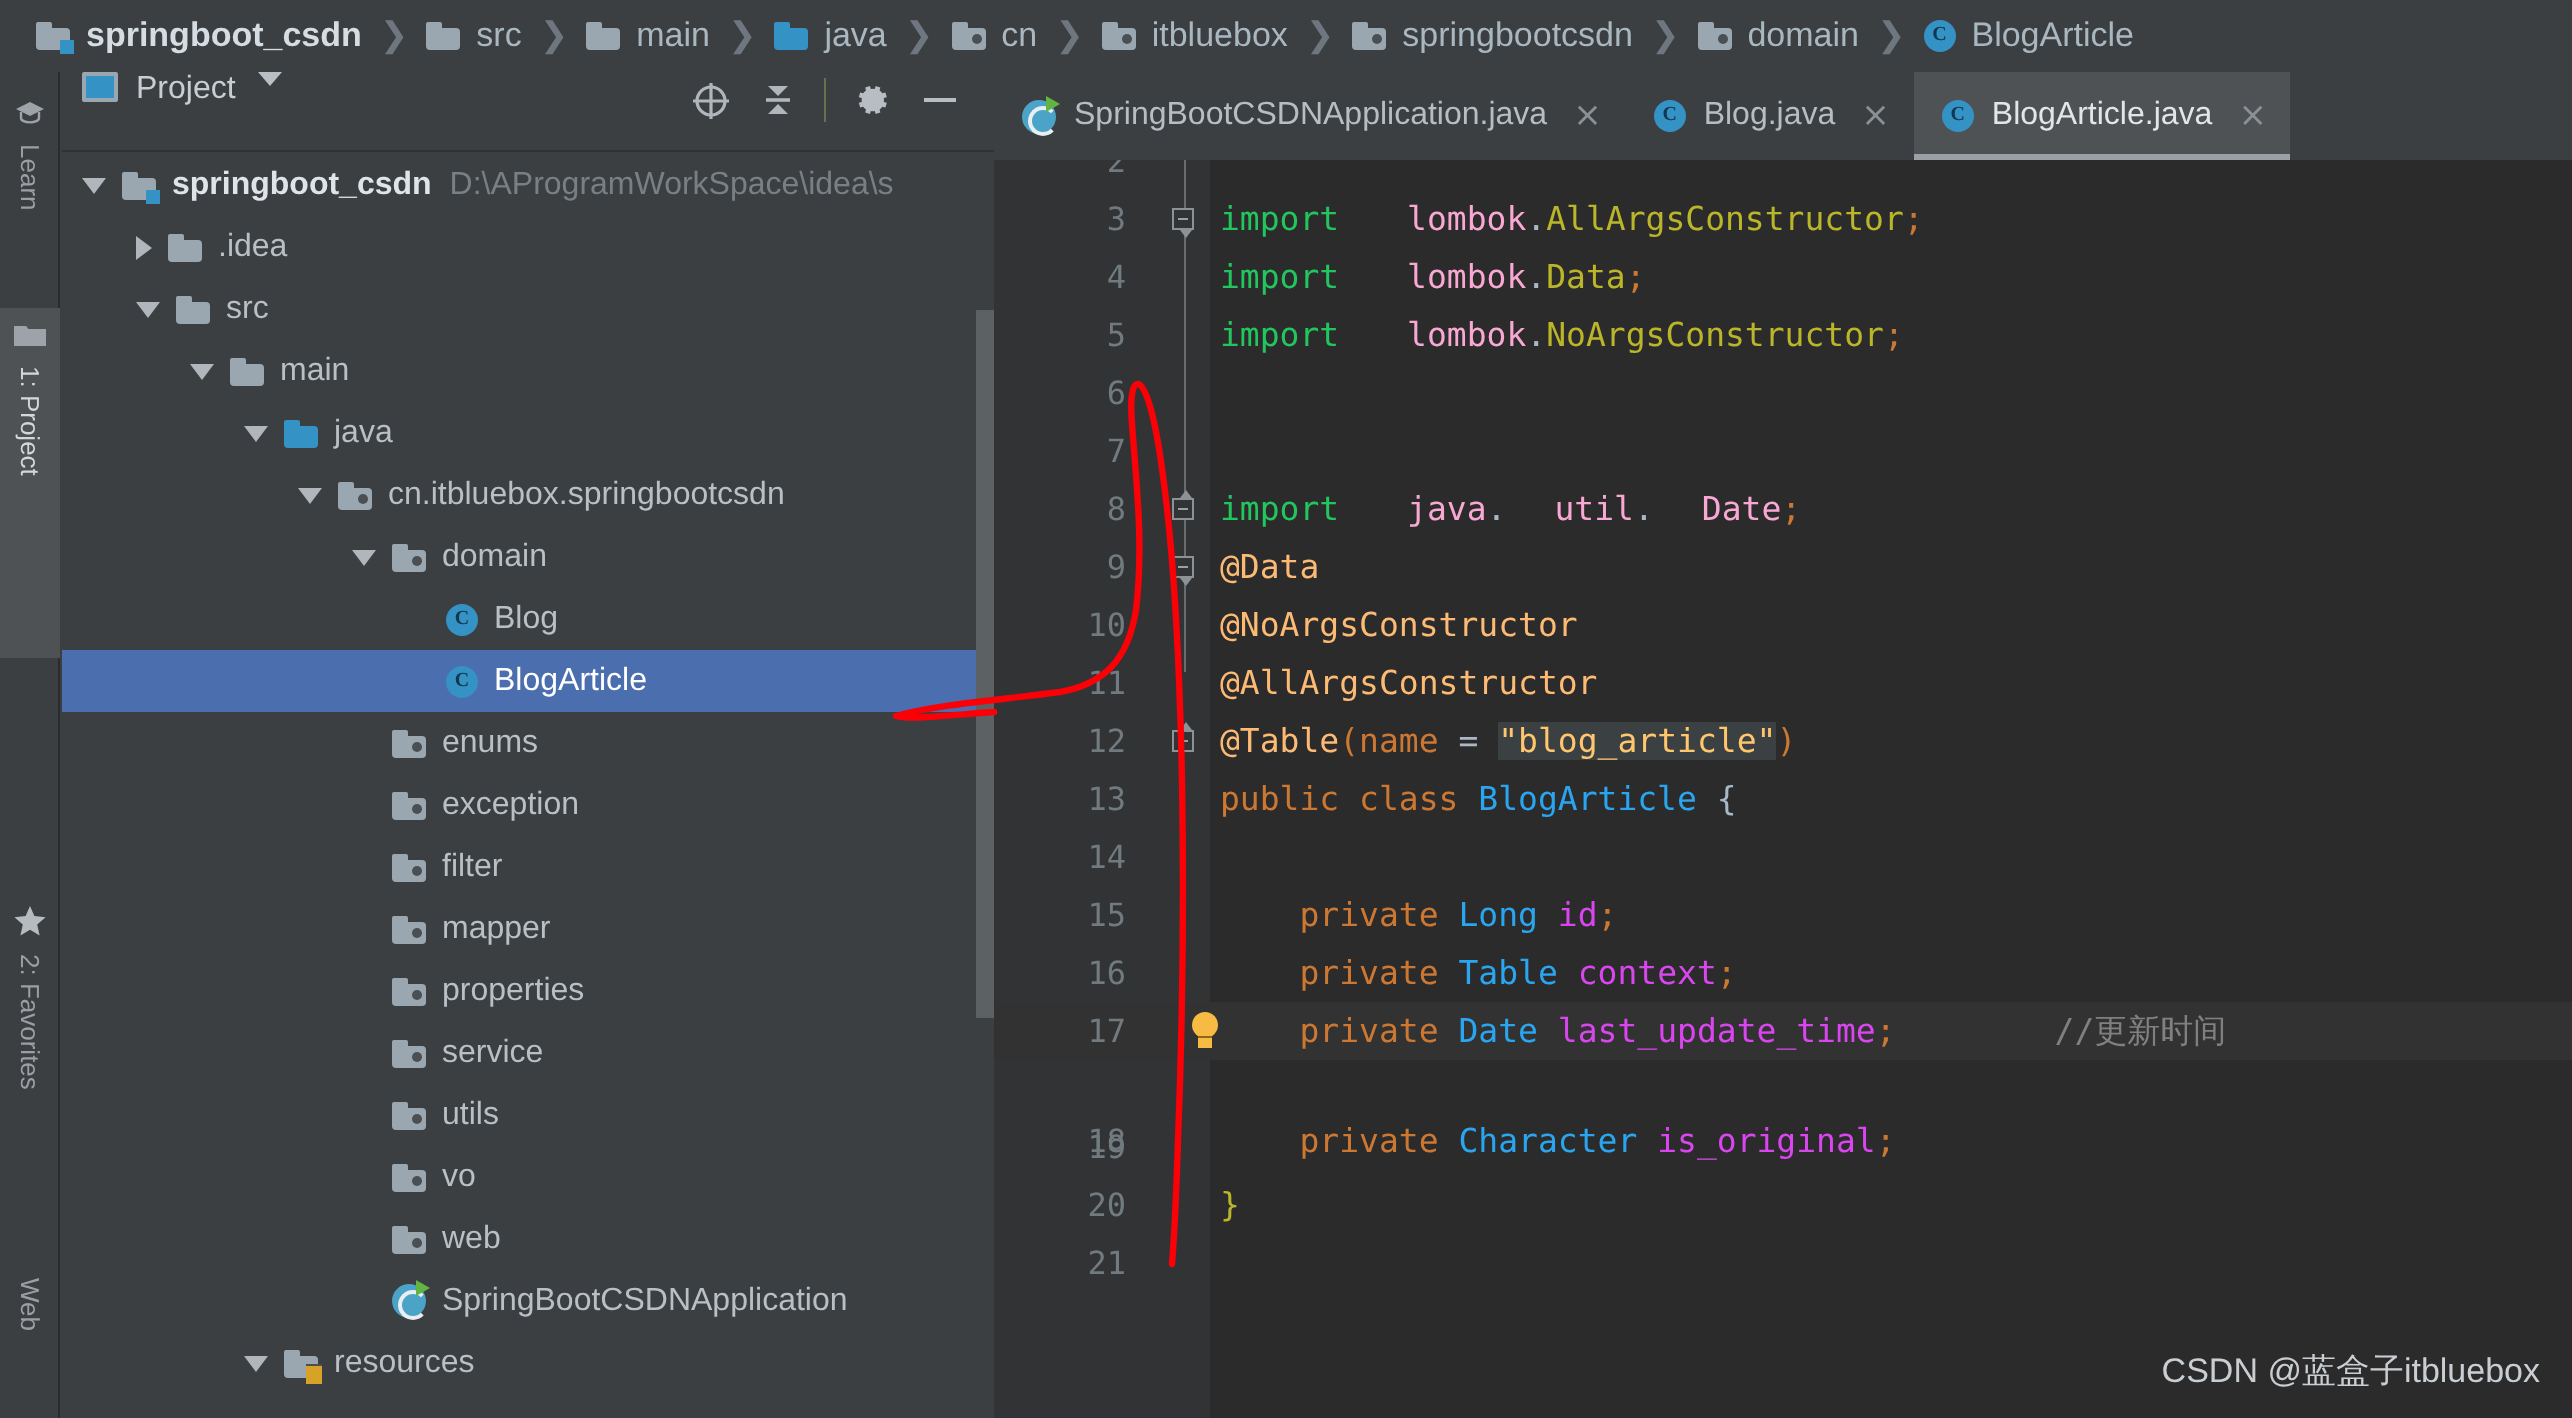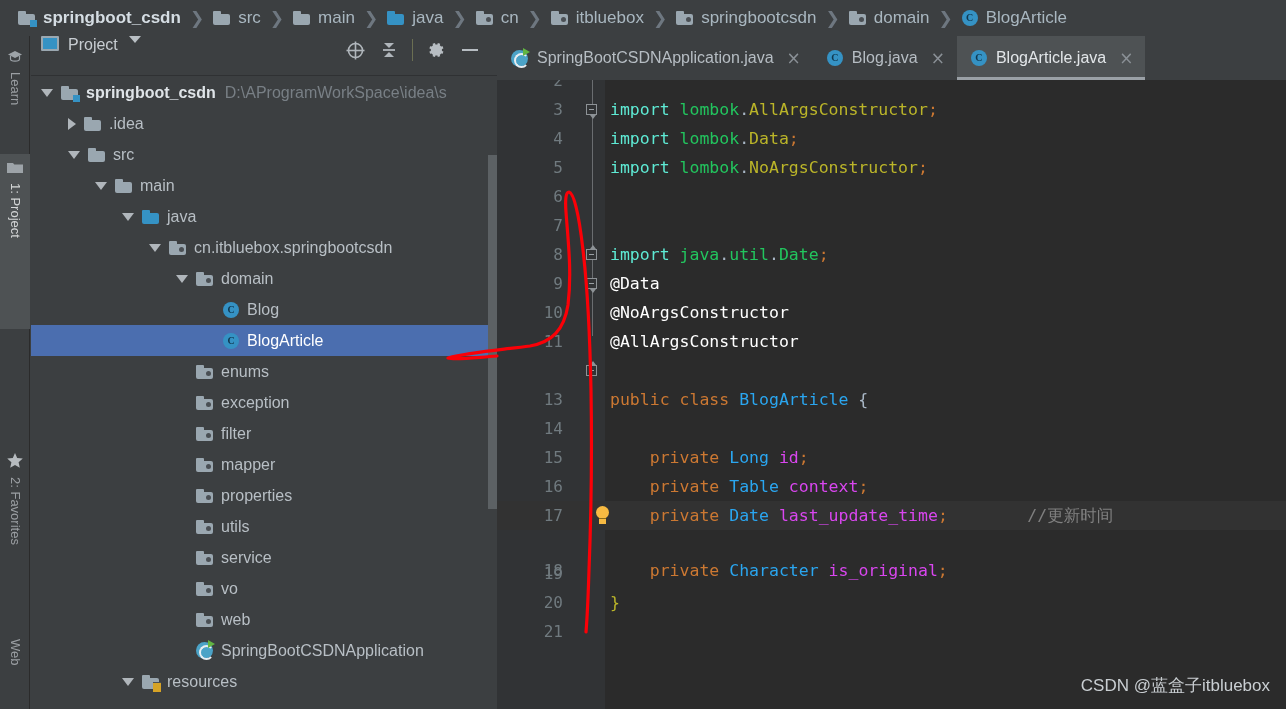--- a/index.html
+++ b/index.html
@@ -209,28 +209,28 @@
   .cl.hl { background: #323232; }
   .ln {
     position: absolute; left: 0; width: 66px; text-align: right;
     color: #707a7f; font-family: "DejaVu Sans Mono", monospace;
     font-size: 16px; line-height: 29px;
   }
   .ctext { position: absolute; left: 113px; }
 
   
   .t-kw   { color: #cc7832; }
-  .t-kw2  { color: #5eead4; }
-  .t-ann  { color: #ffffff; }
+  .t-kw2  { color: #22c55e; }
+  .t-ann  { color: #fdba74; }
   .t-ident{ color: #a9b7c6; }
   .t-type { color: #2aa6f0; }
   .t-field{ color: #d946ef; }
   .t-str  { color: #ffc66d; }
   .t-cmt  { color: #808080; }
-  .t-pkg  { color: #22c55e; }
+  .t-pkg  { color: #f9a8d4; margin-left: 24px; }
   .t-cls  { color: #bbb529; }
   .t-punc { color: #cc7832; }
   .t-brace{ color: #bbb529; }
   .str-hl { background: #3b4143; }
 
   .fold-mark {
     position: absolute; width: 11px; height: 11px;
     border: 1px solid #8d9296; background: #313335;
   }
   .fold-mark::before {
@@ -539,31 +539,31 @@
           <span class="row-label">properties</span>
         </div>
         <div class="row">
           <span style="width: 145px; flex: 0 0 auto;"></span>
           <span class="twisty none"></span>
           <span class="gap"></span>
           <span class="ico ico-folder src">
             <i></i>
           </span>
           <span class="gap"></span>
+          <span class="row-label">service</span>
+        </div>
+        <div class="row">
+          <span style="width: 145px; flex: 0 0 auto;"></span>
+          <span class="twisty none"></span>
+          <span class="gap"></span>
+          <span class="ico ico-folder src">
+            <i></i>
+          </span>
+          <span class="gap"></span>
           <span class="row-label">utils</span>
-        </div>
-        <div class="row">
-          <span style="width: 145px; flex: 0 0 auto;"></span>
-          <span class="twisty none"></span>
-          <span class="gap"></span>
-          <span class="ico ico-folder src">
-            <i></i>
-          </span>
-          <span class="gap"></span>
-          <span class="row-label">service</span>
         </div>
         <div class="row">
           <span style="width: 145px; flex: 0 0 auto;"></span>
           <span class="twisty none"></span>
           <span class="gap"></span>
           <span class="ico ico-folder src">
             <i></i>
           </span>
           <span class="gap"></span>
           <span class="row-label">vo</span>
@@ -632,20 +632,21 @@
           <div class="cl" style="top: 44px;"><span class="ln">4</span><span class="ctext"><span class="t-kw2">import </span><span class="t-pkg">lombok</span><span class="t-ident">.</span><span class="t-cls">Data</span><span class="t-punc">;</span></span></div>
           <div class="cl" style="top: 73px;"><span class="ln">5</span><span class="ctext"><span class="t-kw2">import </span><span class="t-pkg">lombok</span><span class="t-ident">.</span><span class="t-cls">NoArgsConstructor</span><span class="t-punc">;</span></span></div>
           <div class="cl" style="top: 102px;"><span class="ln">6</span><span class="ctext"></span></div>
           <div class="cl" style="top: 131px;"><span class="ln">7</span></div>
           <div class="cl" style="top: 160px;"><span class="ln">8</span><span class="ctext"><span class="t-kw2">import </span><span class="t-pkg">java</span><span class="t-ident">.</span><span class="t-pkg">util</span><span class="t-ident">.</span><span class="t-pkg">Date</span><span class="t-punc">;</span></span></div>
           <div class="fold-mark end" style="left: 89px; top: 169px;"></div>
           <div class="cl" style="top: 189px;"><span class="ln">9</span><span class="ctext"><span class="t-ann">@Data</span></span></div>
           <div class="fold-mark start" style="left: 89px; top: 198px;"></div>
           <div class="cl" style="top: 218px;"><span class="ln">10</span><span class="ctext"><span class="t-ann">@NoArgsConstructor</span></span></div>
           <div class="cl" style="top: 247px;"><span class="ln">11</span><span class="ctext"><span class="t-ann">@AllArgsConstructor</span></span></div>
+          <div class="cl" style="top: 276px;"><span class="ln">12</span><span class="ctext"><span class="t-ann">@Table</span><span class="t-punc">(</span><span class="t-kw">name</span><span class="t-ident"> = </span><span class="t-str str-hl">"blog_article"</span><span class="t-punc">)</span></span></div>
           <div class="fold-mark end" style="left: 89px; top: 285px;"></div>
           <div class="cl" style="top: 305px;"><span class="ln">13</span><span class="ctext"><span class="t-kw">public </span><span class="t-kw">class </span><span class="t-type">BlogArticle</span><span class="t-ident"> {</span></span></div>
           <div class="cl" style="top: 334px;"><span class="ln">14</span><span class="ctext"></span></div>
           <div class="cl" style="top: 363px;"><span class="ln">15</span><span class="ctext"><span>    </span><span class="t-kw">private </span><span class="t-type">Long</span><span class="t-ident"> </span><span class="t-field">id</span><span class="t-punc">;</span></span></div>
           <div class="cl" style="top: 392px;"><span class="ln">16</span><span class="ctext"><span>    </span><span class="t-kw">private </span><span class="t-type">Table</span><span class="t-ident"> </span><span class="t-field">context</span><span class="t-punc">;</span></span></div>
           <div class="cl hl" style="top: 421px;"><span class="ln">17</span><span class="ctext"><span>    </span><span class="t-kw">private </span><span class="t-type">Date</span><span class="t-ident"> </span><span class="t-field">last_update_time</span><span class="t-punc">;</span><span class="t-ident">        </span><span class="t-cmt">//更新时间</span></span></div>
           <div class="bulb" style="top: 426px;"></div>
           <div class="cl" style="top: 450px; margin-top: 26px;"><span class="ln">18</span><span class="ctext"><span>    </span><span class="t-kw">private </span><span class="t-type">Character</span><span class="t-ident"> </span><span class="t-field">is_original</span><span class="t-punc">;</span></span></div>
           <div class="cl" style="top: 479px;"><span class="ln">19</span><span class="ctext"></span></div>
           <div class="cl" style="top: 508px;"><span class="ln">20</span><span class="ctext"><span class="t-brace">}</span></span></div>

